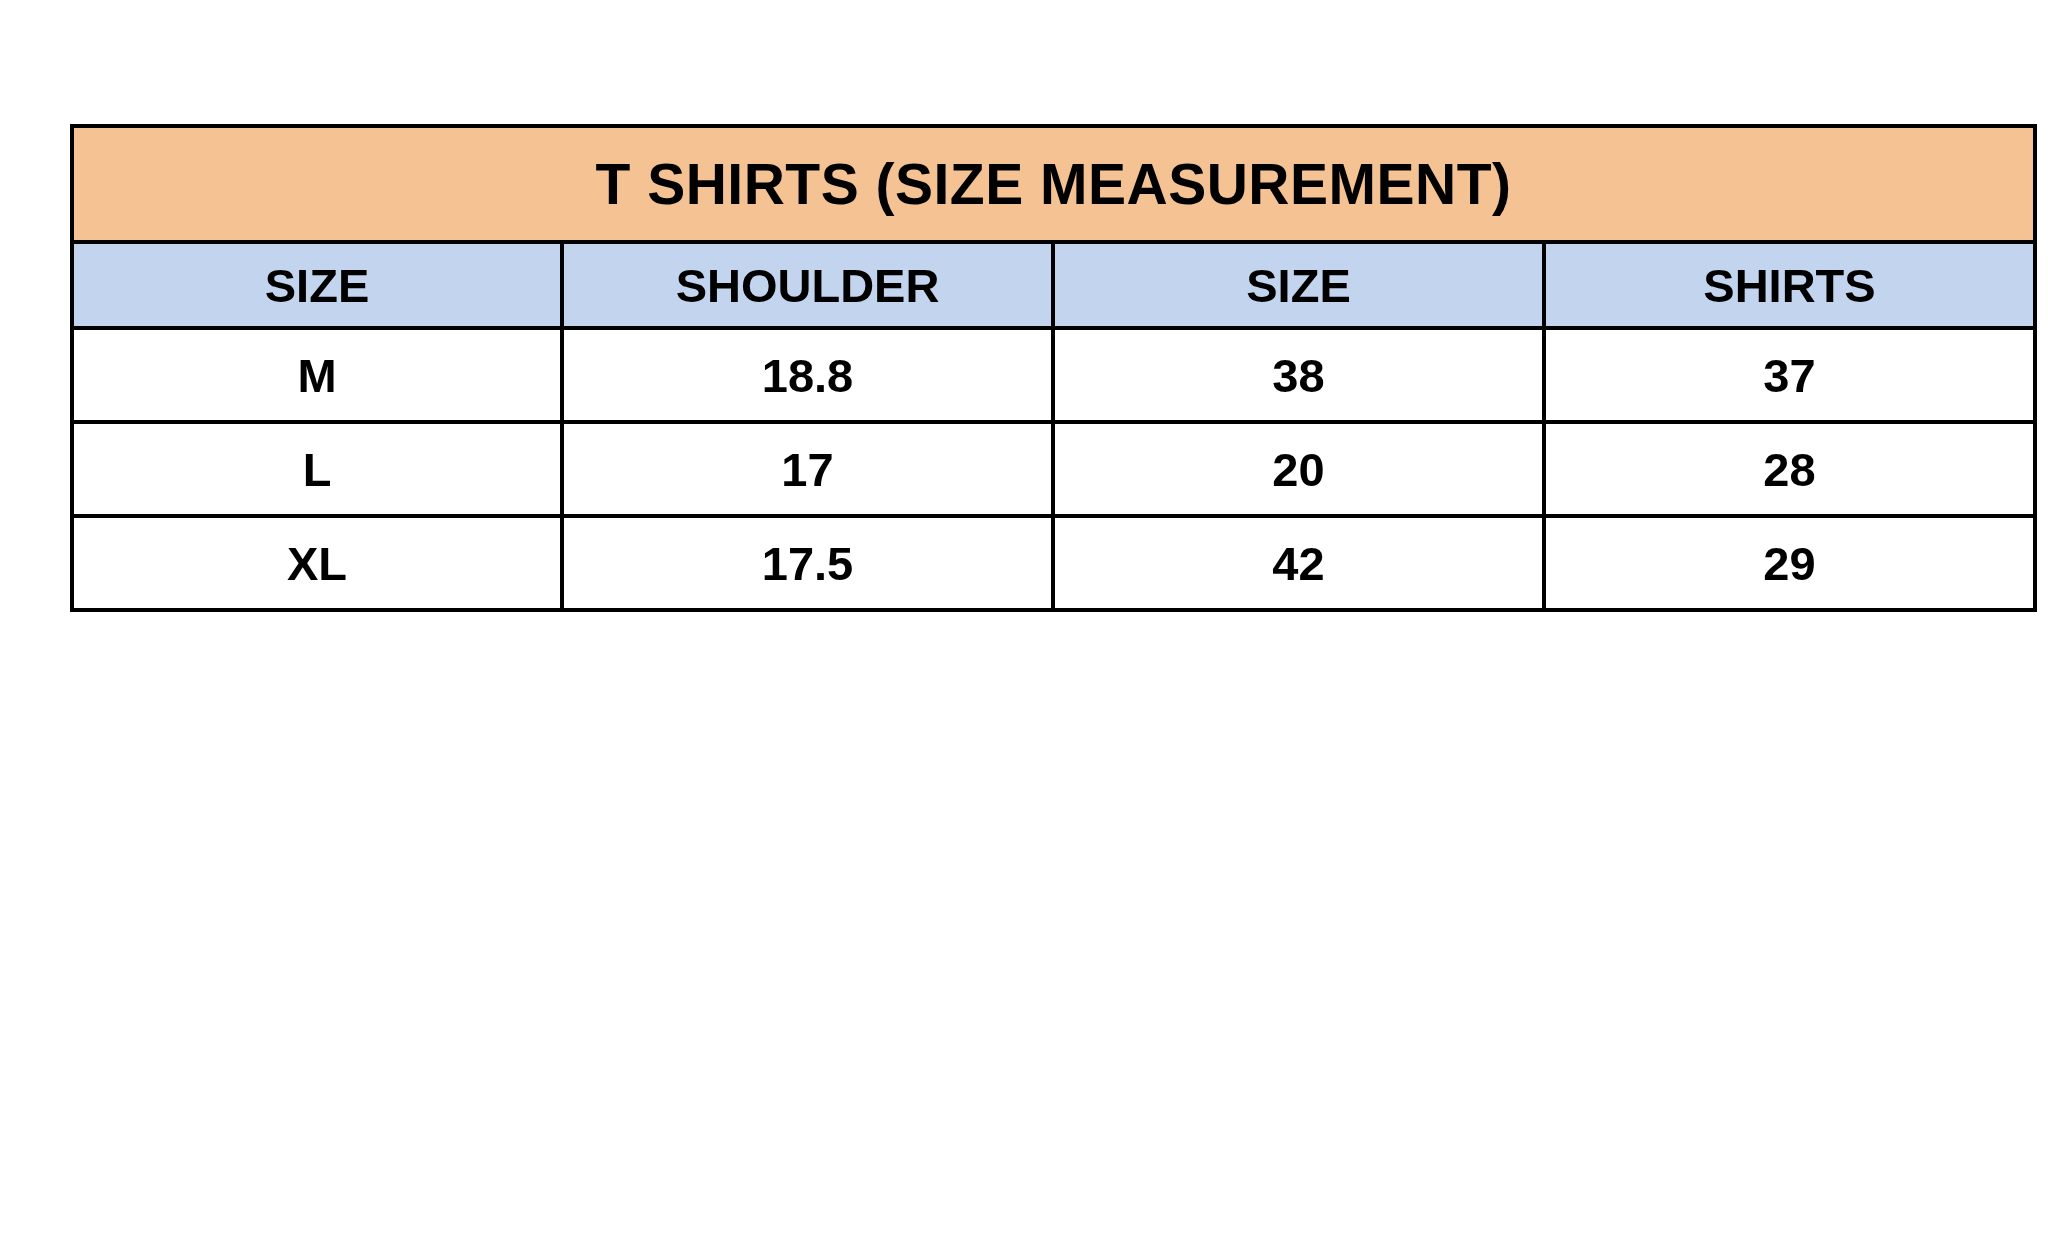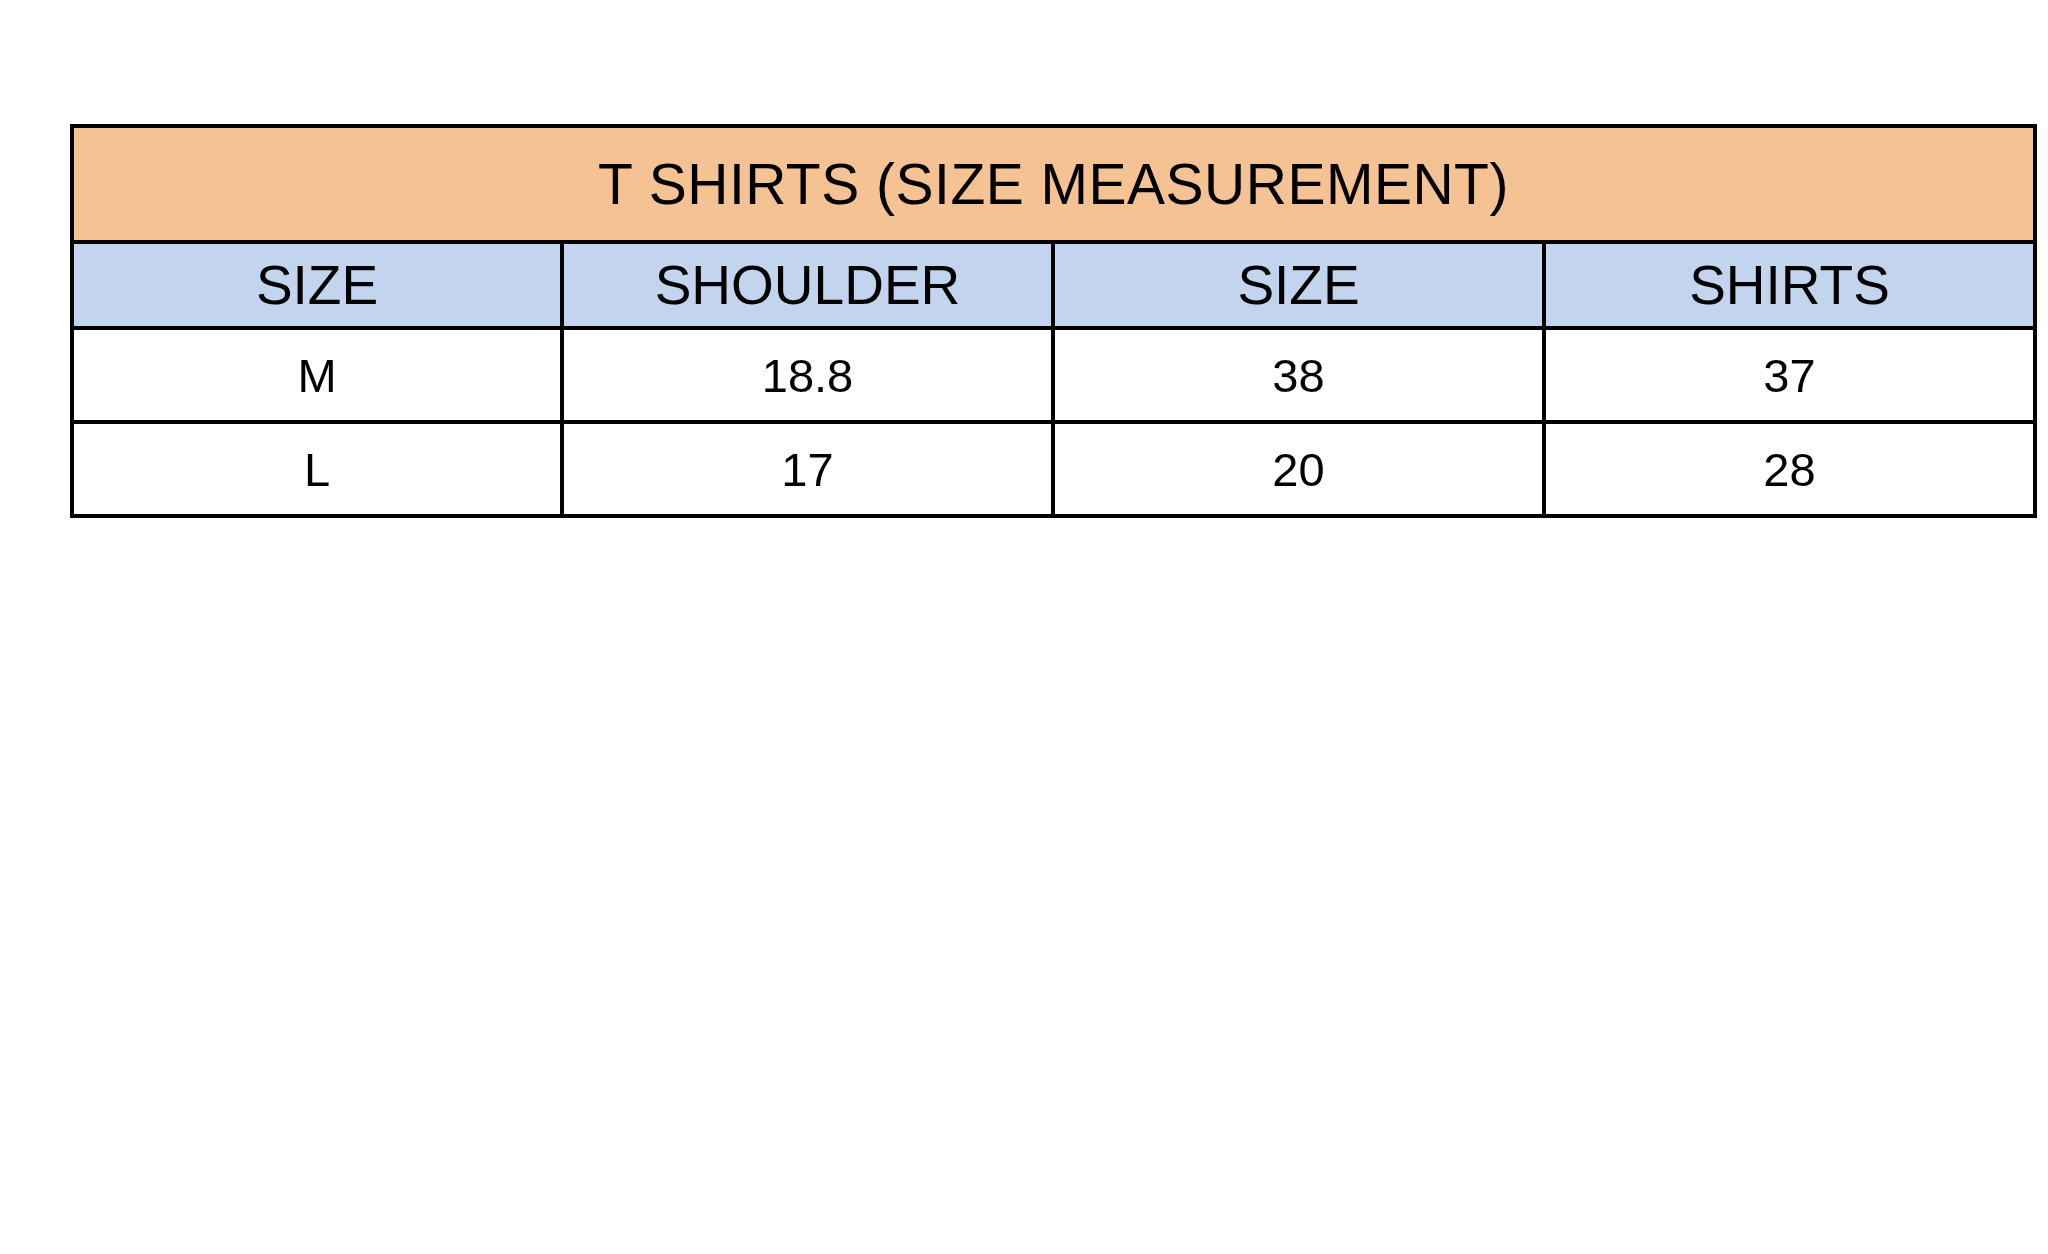--- a/index.html
+++ b/index.html
@@ -31,33 +31,33 @@
     table-layout: fixed;
     width: 1963px;
     background: #ffffff;
   }
   table.size-table td,
   table.size-table th {
     border: 4px solid #000000;
     text-align: center;
     vertical-align: middle;
     padding: 0;
-    font-weight: normal;
+    font-weight: bold;
   }
   .title-cell {
     background: #f5c294;
     height: 112px;
     font-size: 57px;
     font-weight: bold;
     letter-spacing: 0.5px;
   }
   .col-head {
     background: #c2d4ee;
     height: 82px;
-    font-size: 55px;
+    font-size: 47px;
   }
   .data-cell {
     height: 90px;
     font-size: 47px;
     background: #ffffff;
   }
   .c1 { width: 490px; }
   .c2 { width: 491px; }
   .c3 { width: 491px; }
   .c4 { width: 491px; }
@@ -89,16 +89,22 @@
           <td class="data-cell">18.8</td>
           <td class="data-cell">38</td>
           <td class="data-cell">37</td>
         </tr>
         <tr>
           <td class="data-cell">L</td>
           <td class="data-cell">17</td>
           <td class="data-cell">20</td>
           <td class="data-cell">28</td>
         </tr>
+        <tr>
+          <td class="data-cell">XL</td>
+          <td class="data-cell">17.5</td>
+          <td class="data-cell">42</td>
+          <td class="data-cell">29</td>
+        </tr>
       </tbody>
     </table>
   </div>
 </div>
 
 </body></html>

